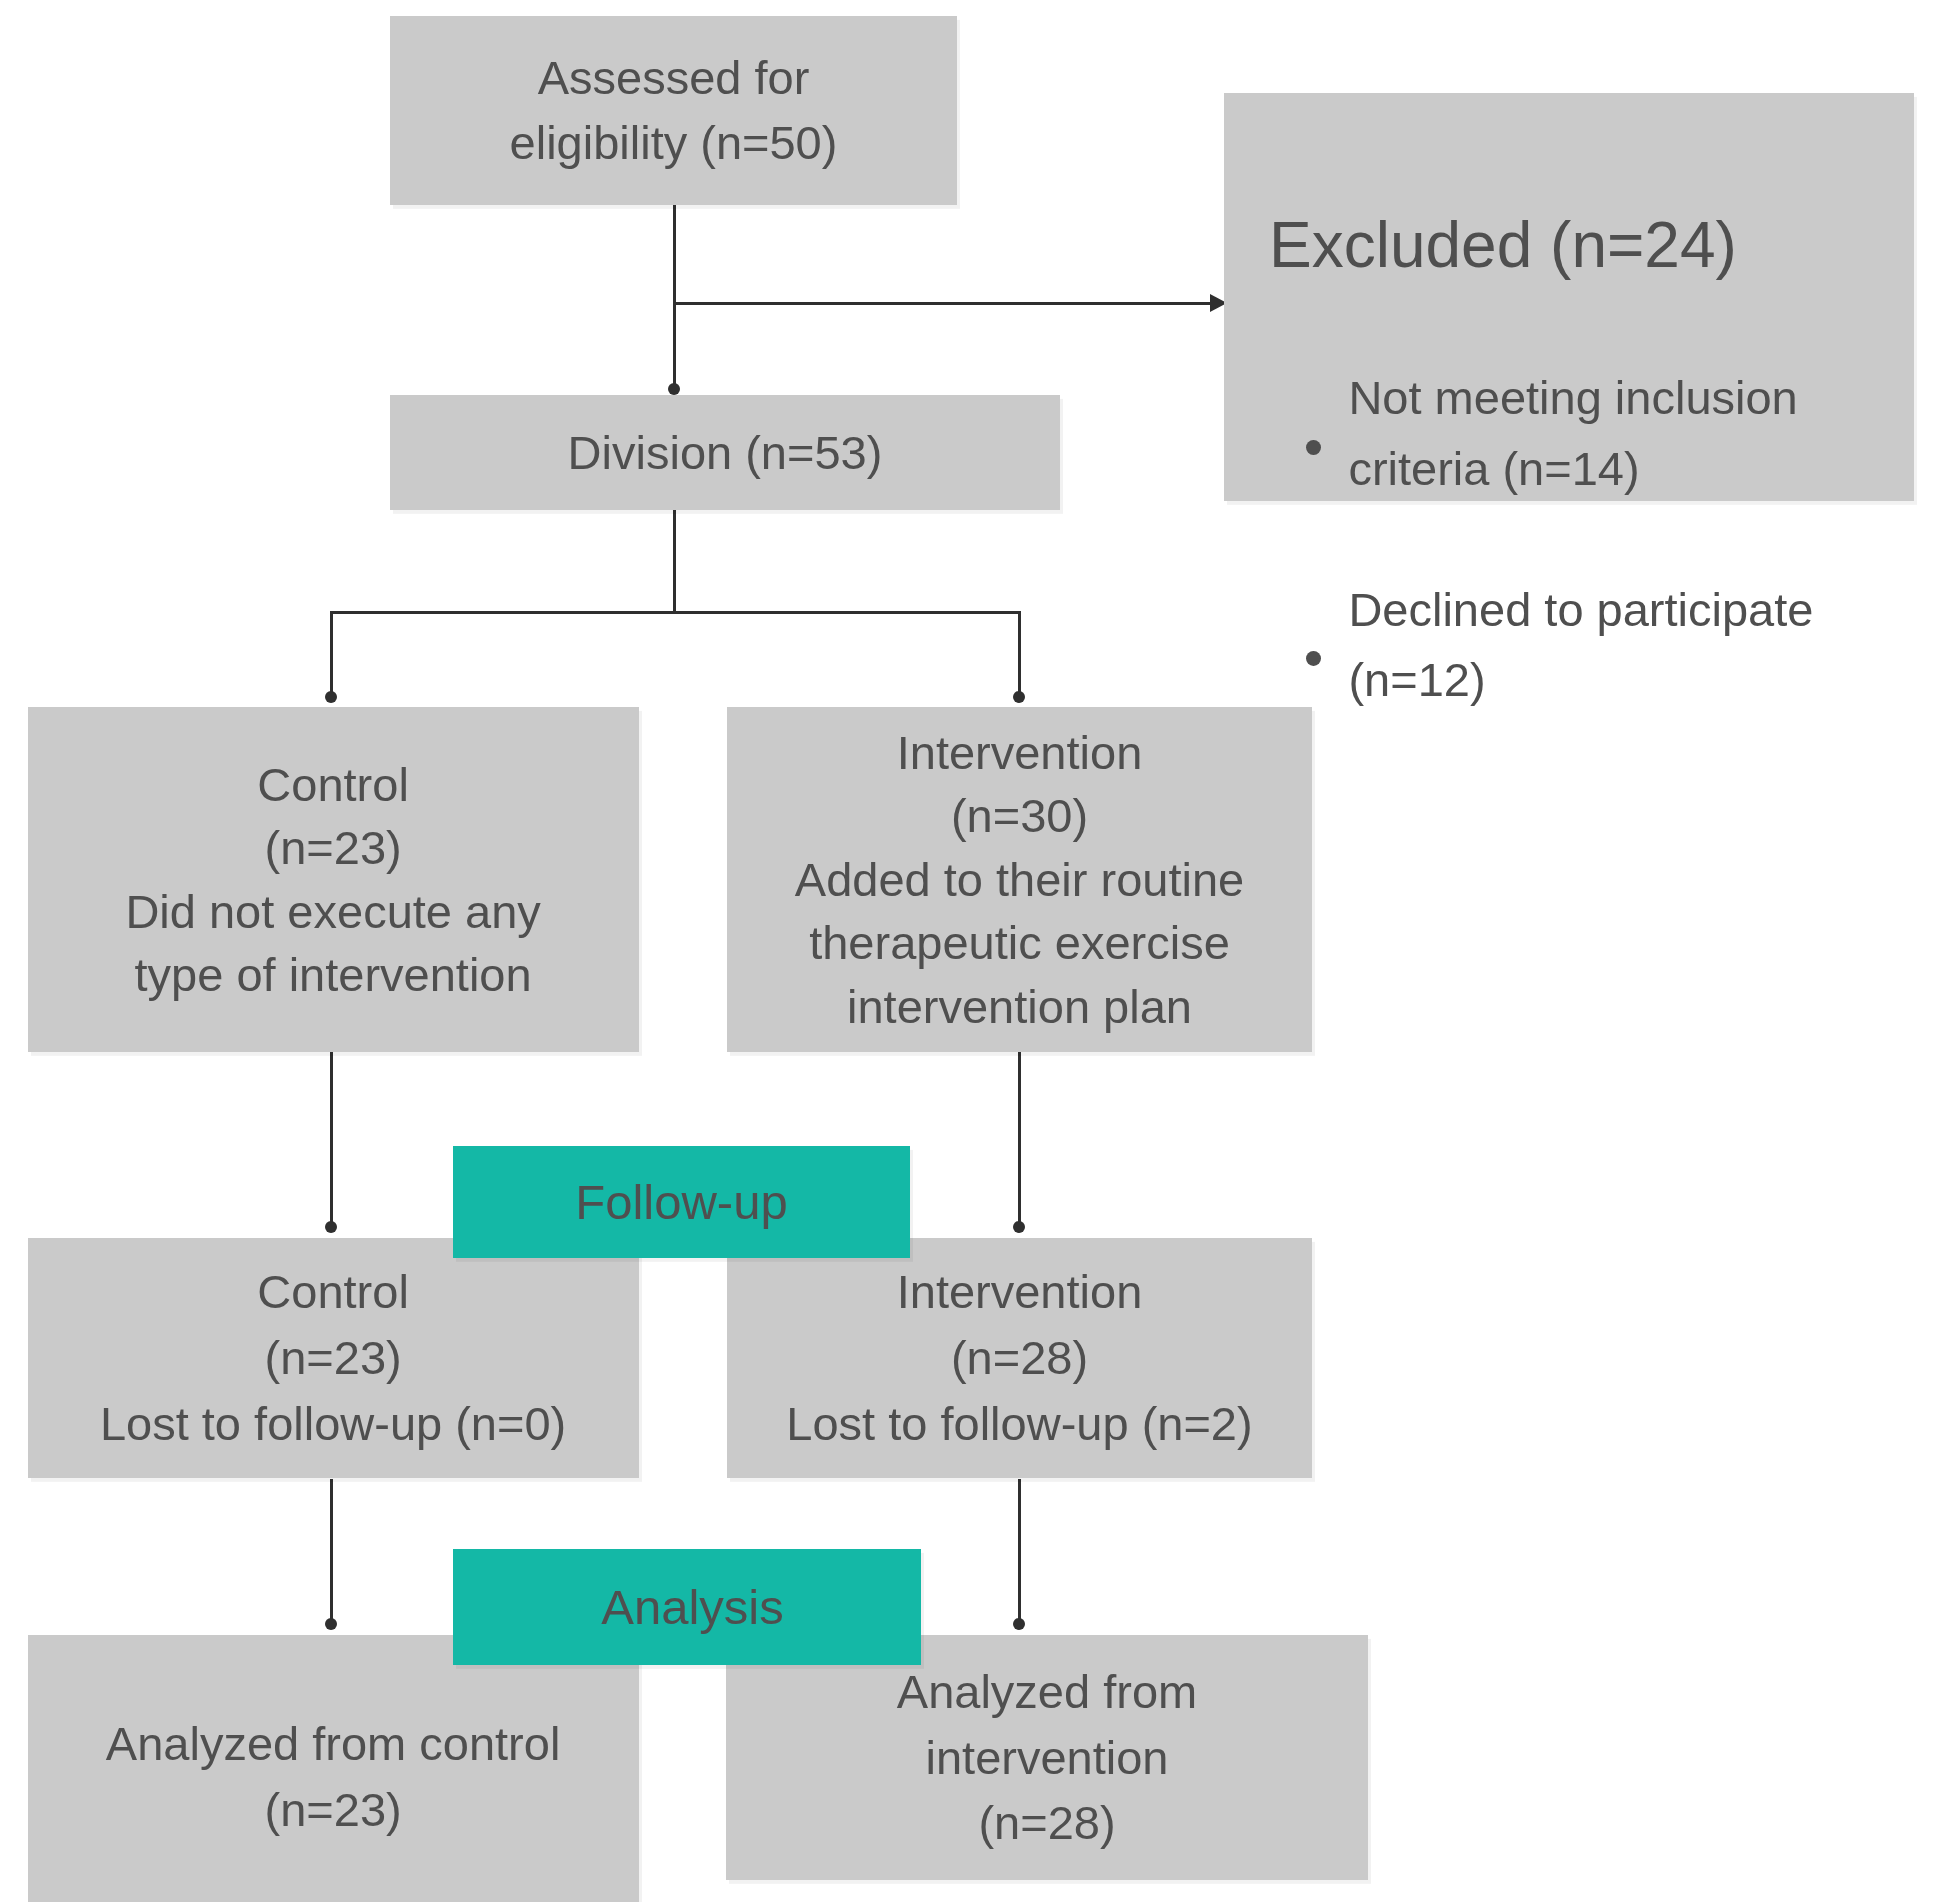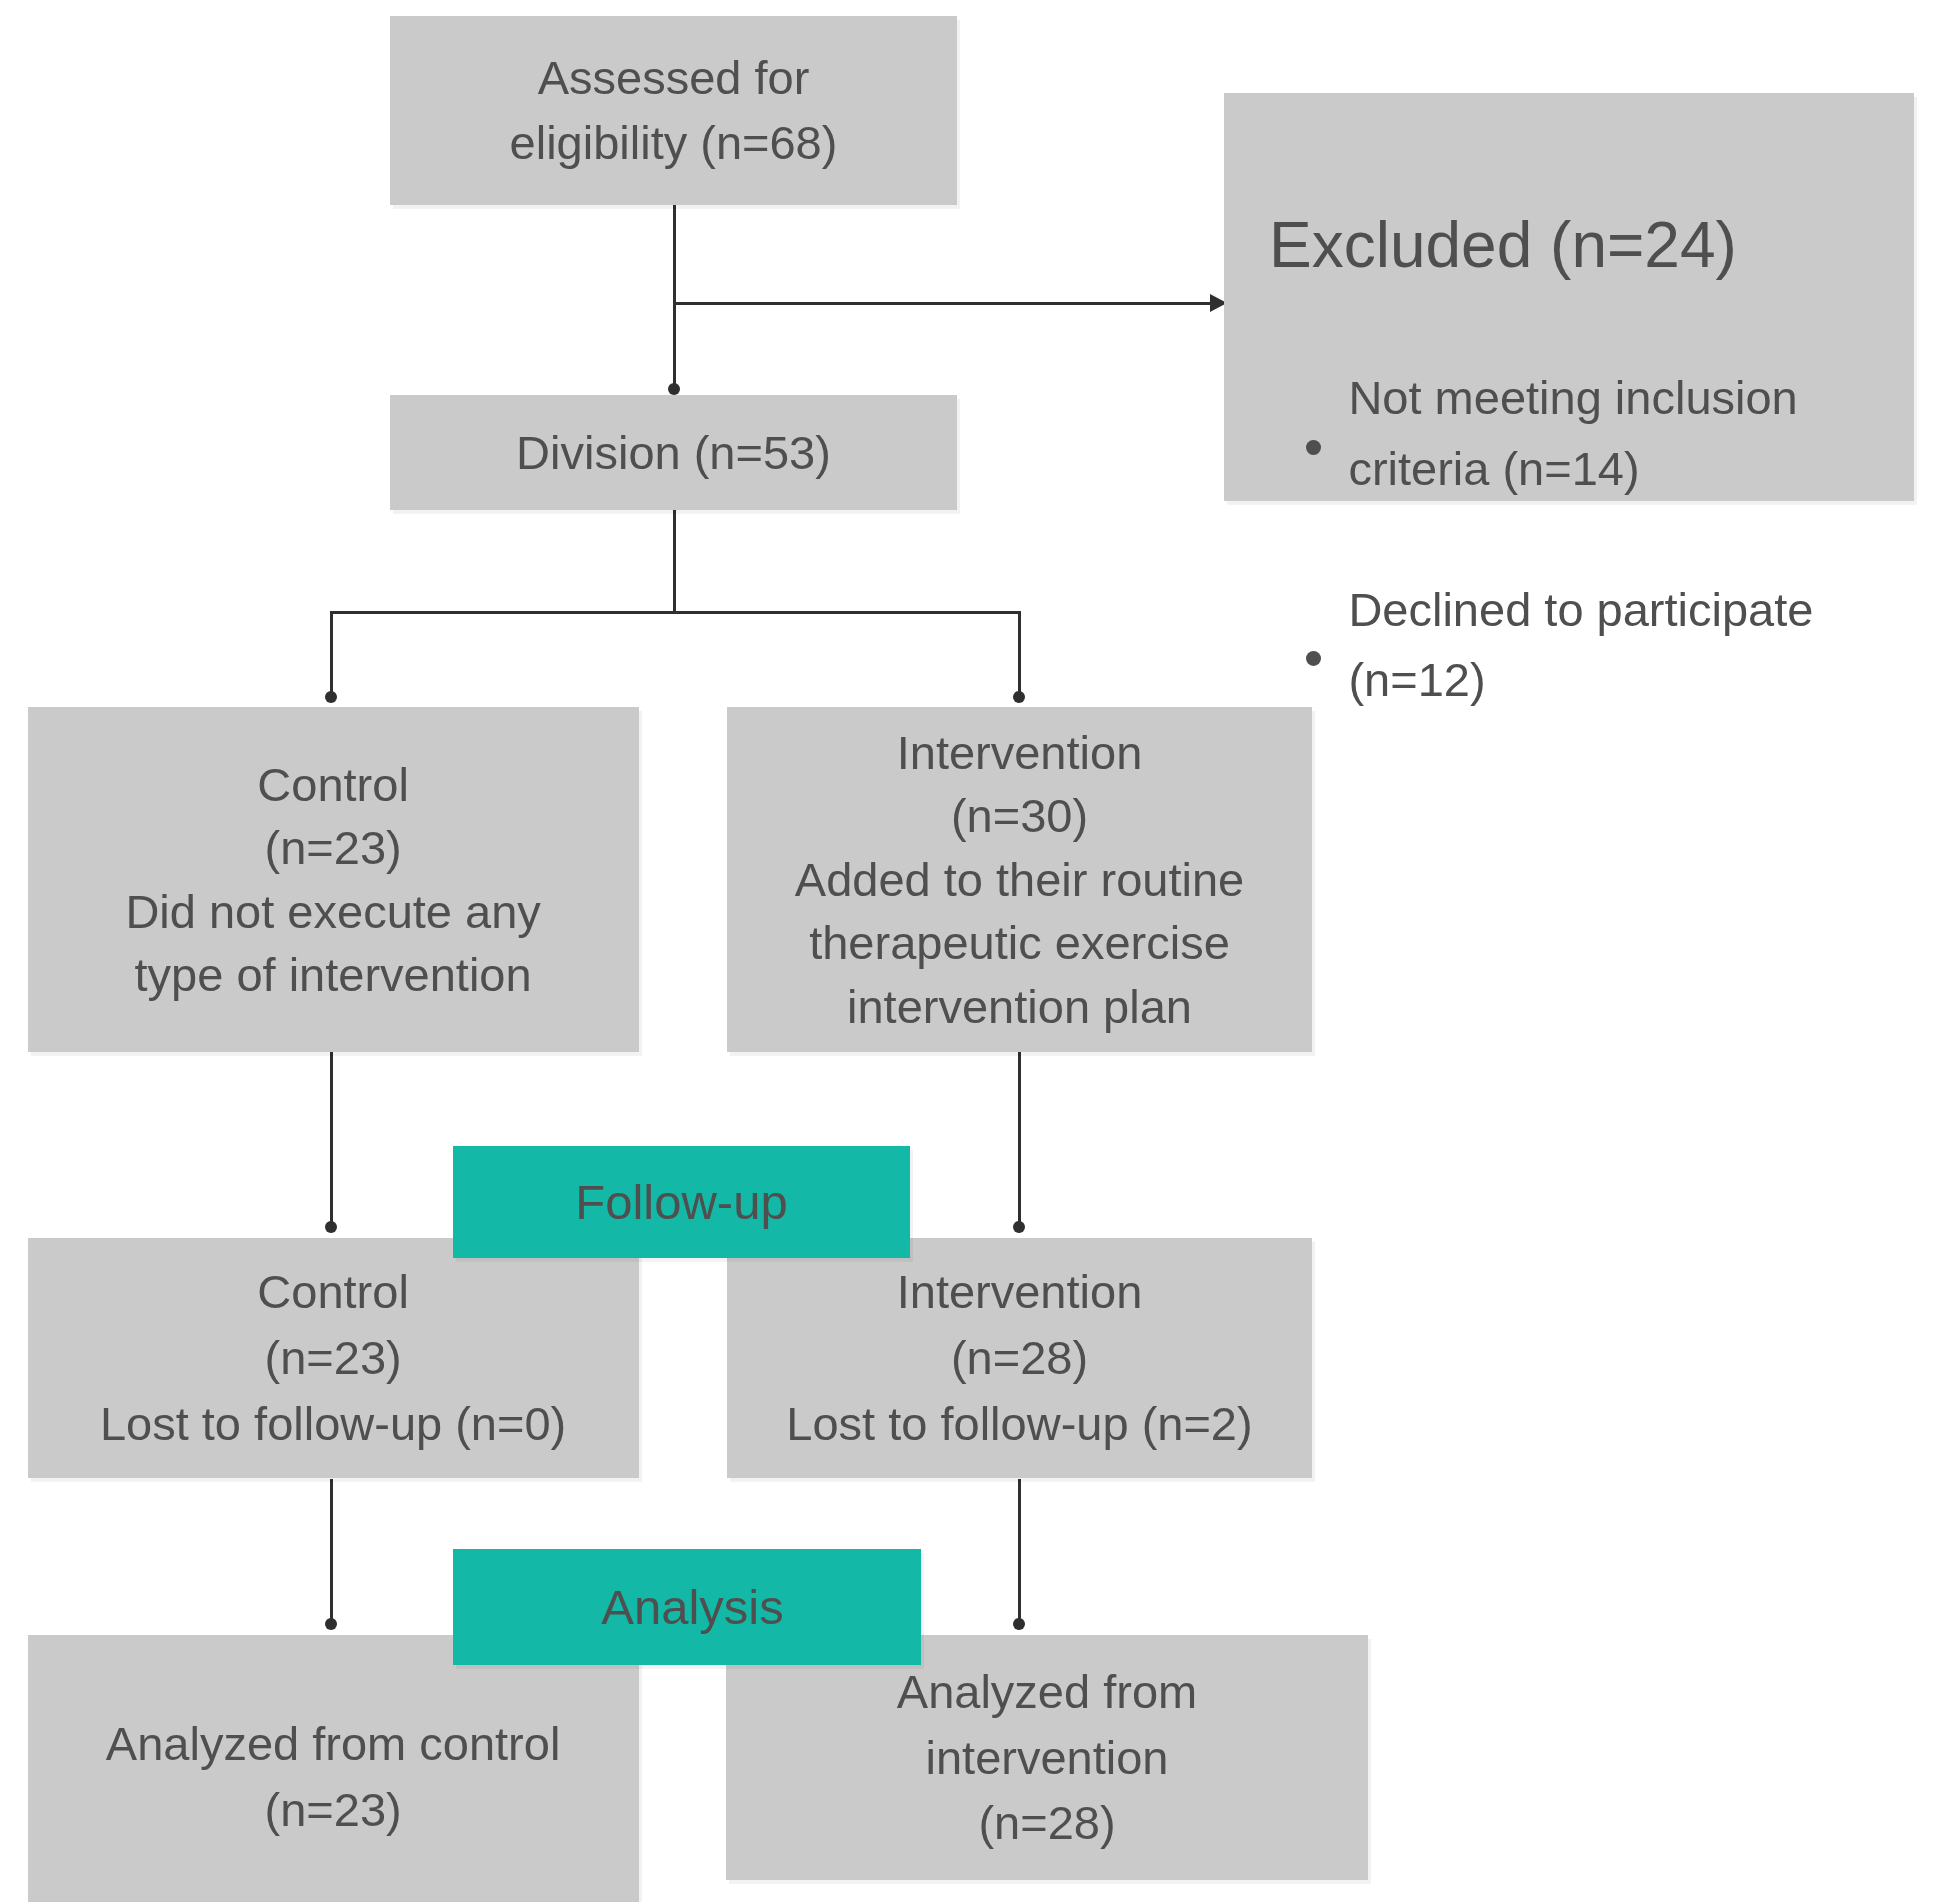--- a/index.html
+++ b/index.html
@@ -28,21 +28,21 @@
   #box-excluded{align-items:flex-start;justify-content:flex-start;display:block;
     text-align:left;box-sizing:border-box;padding:33px 23.6px 0 45px;line-height:1.5;}
   .excluded-heading{font-size:64px;}
   .bullet-row{display:flex;align-items:center;margin-top:0;}
   .bullet-dot{flex:none;width:14.8px;height:14.8px;border-radius:50%;background:#4f4f4f;margin:27.6px 27.6px 0 37px;}
   .bullet-text{white-space:pre-line;}
 
   
   #box-assessed{left:390px;top:15.8px;width:567px;height:189px;}
   #box-excluded{left:1224px;top:93px;width:690px;height:408px;}
-  #box-division{left:390px;top:395px;width:567px;height:115px;}
+  #box-division{left:390px;top:395px;width:670px;height:115px;}
   #box-control-alloc{left:27.6px;top:707px;width:611px;height:345px;line-height:1.35;}
   #box-intervention-alloc{left:727px;top:707px;width:585px;height:345px;line-height:1.35;}
   #band-followup{left:453px;top:1146px;width:457px;height:112px;}
   #box-control-fu{left:27.6px;top:1238px;width:611px;height:240px;}
   #box-intervention-fu{left:727px;top:1238px;width:585px;height:240px;}
   #band-analysis{left:453px;top:1549px;width:457px;height:116px;padding-left:11px;}
   #box-analyzed-control{left:27.6px;top:1635px;width:611px;height:284px;}
   #box-analyzed-intervention{left:726px;top:1635px;width:642px;height:245px;}
 
   #line-v1{left:673px;top:205px;width:3px;height:181px;}
@@ -84,21 +84,21 @@
 
   <div class="dot" id="dot-division"></div>
   <div class="dot" id="dot-ctrl-alloc"></div>
   <div class="dot" id="dot-int-alloc"></div>
   <div class="dot" id="dot-ctrl-fu"></div>
   <div class="dot" id="dot-int-fu"></div>
   <div class="dot" id="dot-analyzed-ctrl"></div>
   <div class="dot" id="dot-analyzed-int"></div>
 
   <div class="box" id="box-assessed">Assessed for
-eligibility (n=68)</div>
+eligibility (n=50)</div>
 
   <div class="box" id="box-excluded">
     <div class="excluded-heading">Excluded (n=24)</div>
     <div class="bullet-row">
       <span class="bullet-dot"></span>
       <span class="bullet-text">Not meeting inclusion
 criteria (n=14)</span>
     </div>
     <div class="bullet-row">
       <span class="bullet-dot"></span>

